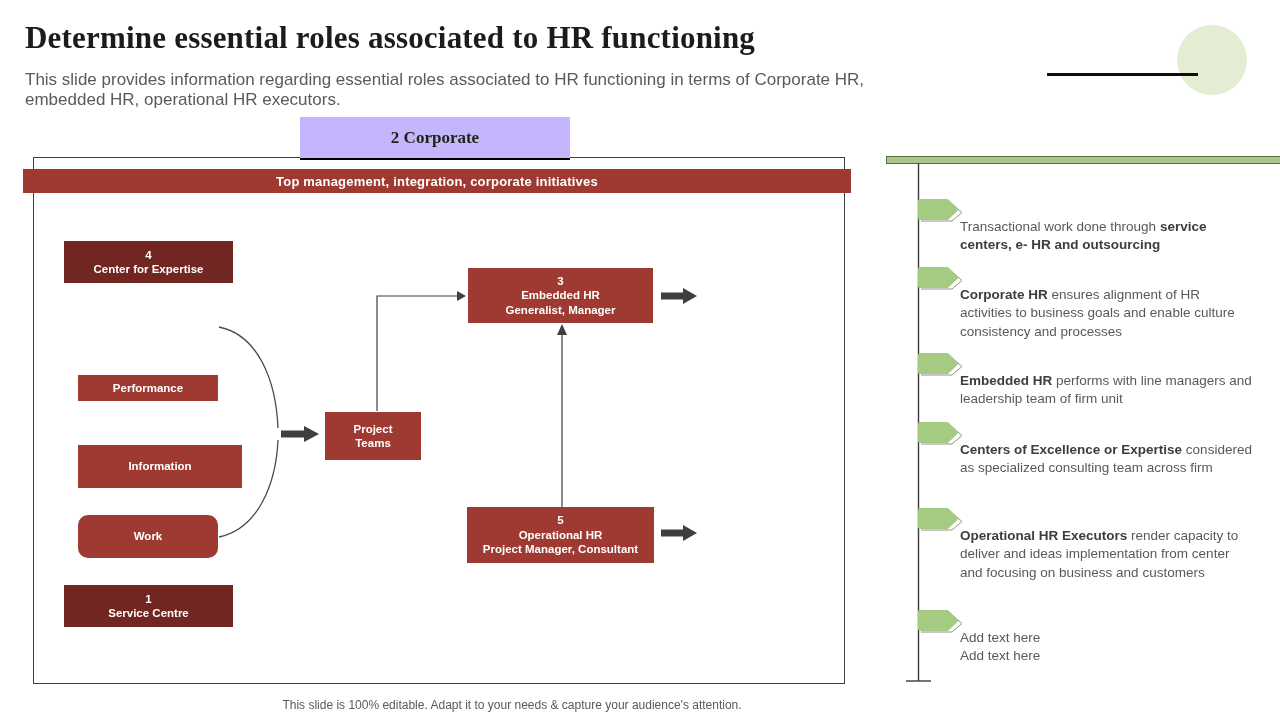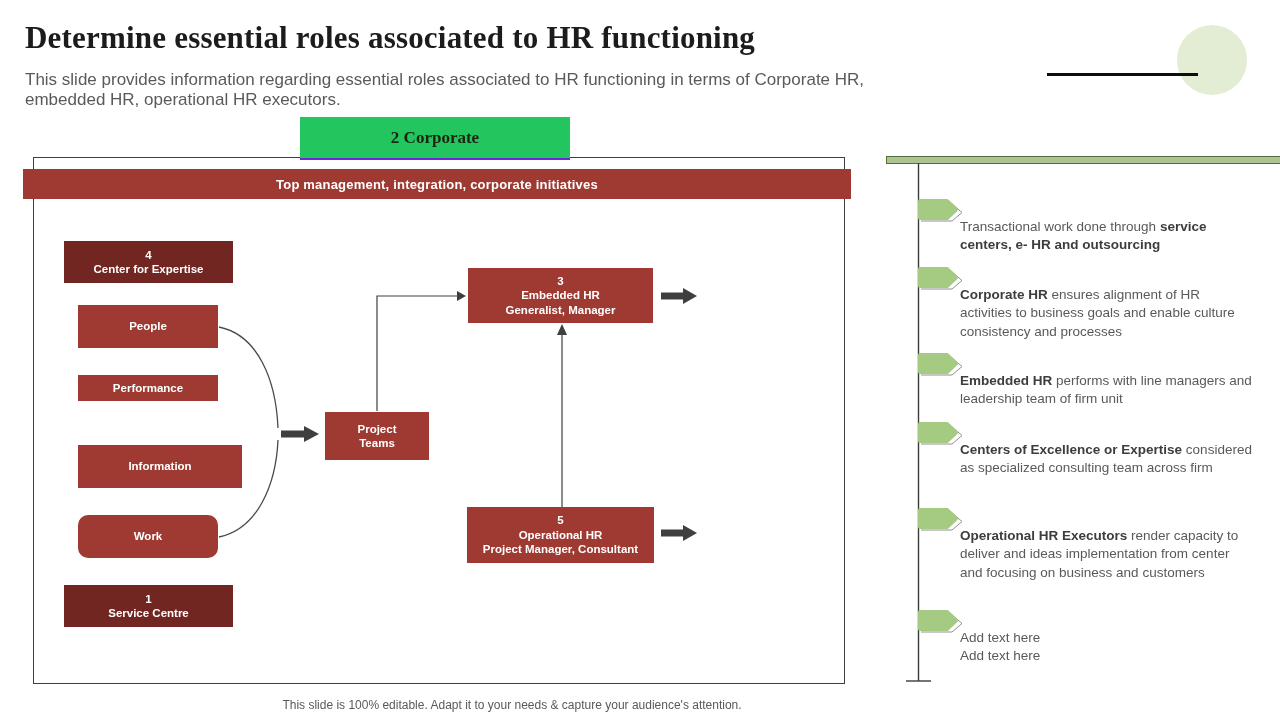--- a/index.html
+++ b/index.html
@@ -7,42 +7,42 @@
          font-family:"Liberation Sans",sans-serif;}
   .abs{position:absolute;}
 
   .title{left:25px;top:20px;width:900px;font-family:"Liberation Serif",serif;
          font-weight:bold;font-size:31px;color:#1c1c1c;letter-spacing:.2px;}
   .subtitle{left:25px;top:70px;width:860px;font-size:17px;color:#5a5a5a;}
 
   .deco-circle{left:1177px;top:25px;width:70px;height:70px;border-radius:50%;background:#e3edd4;}
   .deco-line{left:1047px;top:73px;width:151px;height:3px;background:#0d0d0d;}
 
-  .corporate-box{left:300px;top:117px;width:270px;height:41px;background:#22c55e;
-                 border-bottom:2px solid #6d28d9;z-index:3;display:flex;align-items:center;justify-content:center;
+  .corporate-box{left:300px;top:117px;width:270px;height:41px;background:#c4b5fd;
+                 border-bottom:2px solid #000000;z-index:3;display:flex;align-items:center;justify-content:center;
                  font-family:"Liberation Serif",serif;font-weight:bold;font-size:17px;color:#1d2413;}
 
   .diagram-frame{left:33px;top:157px;width:810px;height:525px;border:1px solid #3f3f3f;background:#ffffff;}
 
-  .header-bar{left:23px;top:169px;width:828px;height:30px;background:#9e3a32;z-index:2;
+  .header-bar{left:23px;top:169px;width:828px;height:24px;background:#9e3a32;z-index:2;
               display:flex;align-items:center;justify-content:center;
               color:#ffffff;font-weight:bold;font-size:13px;letter-spacing:.2px;}
 
   .dbox{display:flex;align-items:center;justify-content:center;text-align:center;
         color:#ffffff;font-weight:bold;font-size:11.5px;line-height:14.5px;white-space:pre-line;z-index:2;}
   .red{background:#9e3a32;}
   .maroon{background:#712622;}
 
   .b-center-exp{left:64px;top:241px;width:169px;height:42px;}
   .b-people{left:78px;top:305px;width:140px;height:43px;}
   .b-performance{left:78px;top:375px;width:140px;height:26px;}
   .b-information{left:78px;top:445px;width:164px;height:43px;}
   .b-work{left:78px;top:515px;width:140px;height:43px;border-radius:10px;}
   .b-service{left:64px;top:585px;width:169px;height:42px;}
-  .b-project{left:325px;top:412px;width:104px;height:48px;}
+  .b-project{left:325px;top:412px;width:96px;height:48px;}
   .b-embedded{left:468px;top:268px;width:185px;height:55px;}
   .b-operational{left:467px;top:507px;width:187px;height:56px;}
 
   .green-rail-bar{left:886px;top:156px;width:393px;height:6px;background:#aec490;border:1px solid #54703a;}
 
   .bullet{left:960px;width:292px;font-size:13.5px;line-height:18.5px;color:#595959;white-space:pre-line;}
   .bullet b{color:#3d3d3d;}
 
   .footer{left:0;top:698px;width:1024px;text-align:center;font-size:12px;color:#595959;}
 
@@ -64,21 +64,20 @@
   </div>
 
   <div class="abs diagram-frame"></div>
 
   <div class="abs header-bar">
     <span>Top management, integration, corporate initiatives</span>
   </div>
 
   <div class="abs dbox maroon b-center-exp">4
 Center for Expertise</div>
-  <div class="abs dbox red b-people">People</div>
   <div class="abs dbox red b-performance">Performance</div>
   <div class="abs dbox red b-information">Information</div>
   <div class="abs dbox red b-work">Work</div>
   <div class="abs dbox maroon b-service">1
 Service Centre</div>
   <div class="abs dbox red b-project">Project
 Teams</div>
   <div class="abs dbox red b-embedded">3
 Embedded HR
 Generalist, Manager</div>

